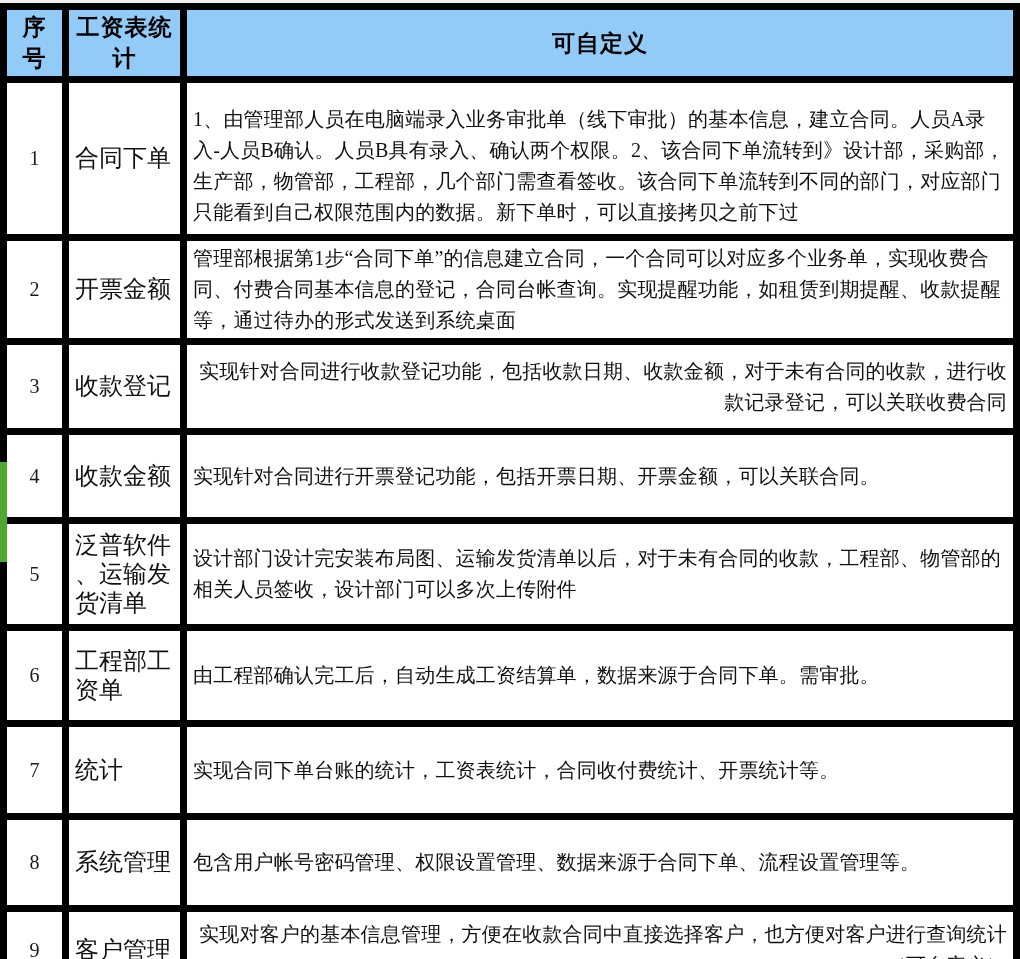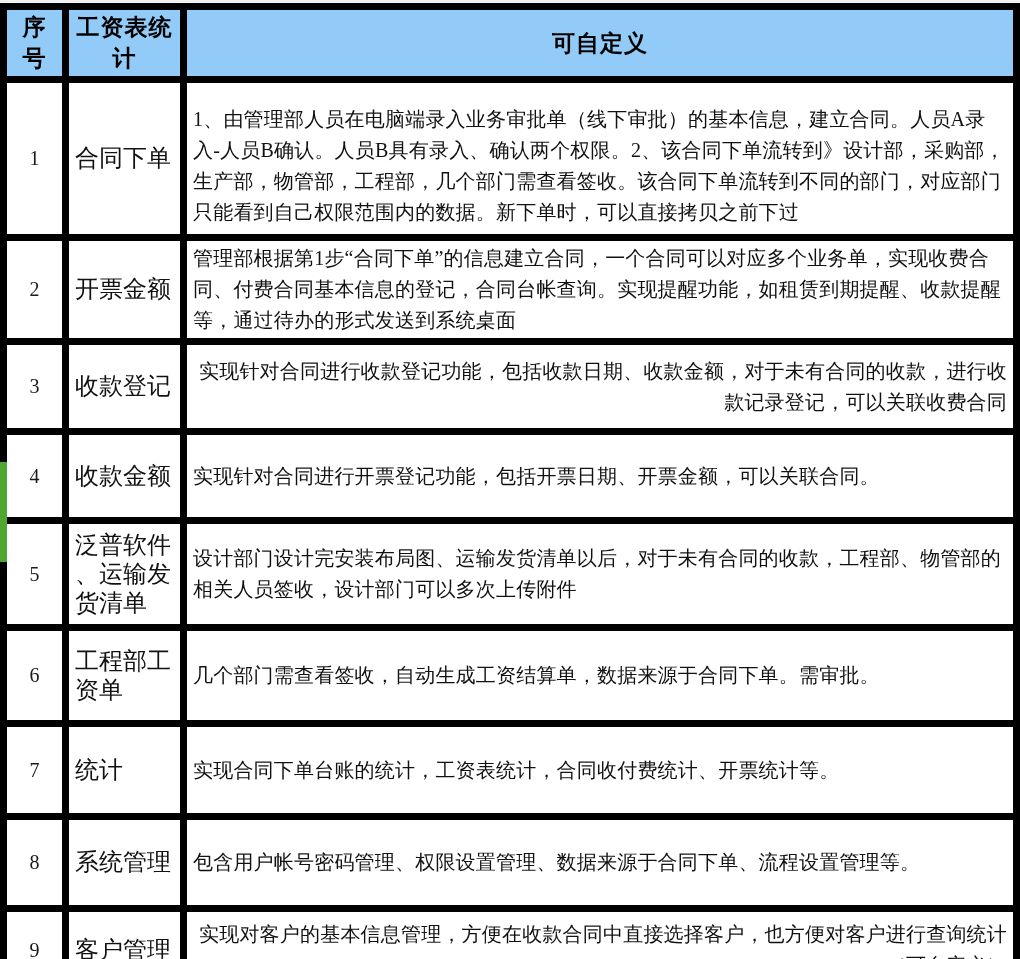--- a/index.html
+++ b/index.html
@@ -124,21 +124,21 @@
         <td class="desc">实现针对合同进行开票登记功能，包括开票日期、开票金额，可以关联合同。</td>
       </tr>
       <tr class="r5">
         <td class="num">5</td>
         <td class="module">泛普软件、运输发货清单</td>
         <td class="desc">设计部门设计完安装布局图、运输发货清单以后，对于未有合同的收款，工程部、物管部的相关人员签收，设计部门可以多次上传附件</td>
       </tr>
       <tr class="r6">
         <td class="num">6</td>
         <td class="module">工程部工资单</td>
-        <td class="desc">几个部门需查看签收，自动生成工资结算单，数据来源于合同下单。需审批。</td>
+        <td class="desc">由工程部确认完工后，自动生成工资结算单，数据来源于合同下单。需审批。</td>
       </tr>
       <tr class="r7">
         <td class="num">7</td>
         <td class="module">统计</td>
         <td class="desc">实现合同下单台账的统计，工资表统计，合同收付费统计、开票统计等。</td>
       </tr>
       <tr class="r8">
         <td class="num">8</td>
         <td class="module">系统管理</td>
         <td class="desc">包含用户帐号密码管理、权限设置管理、数据来源于合同下单、流程设置管理等。</td>

